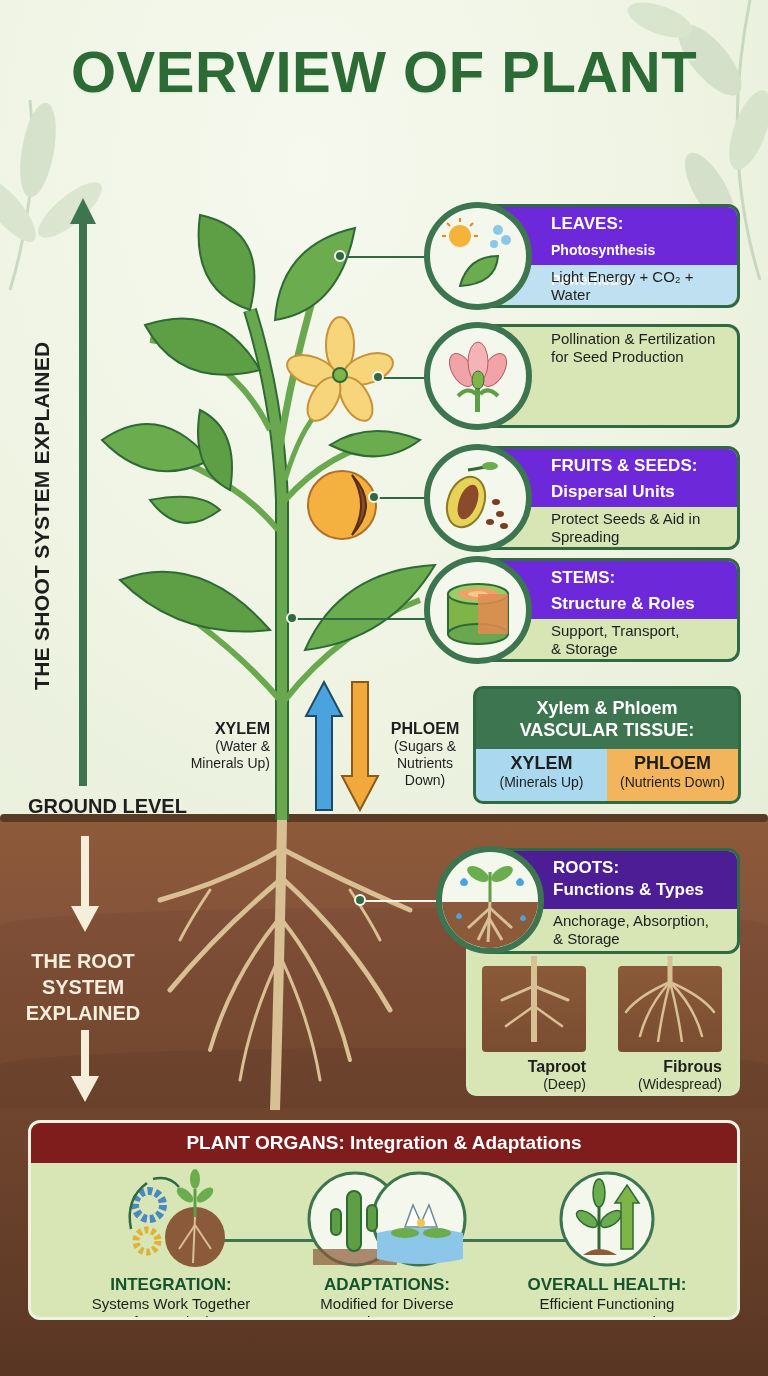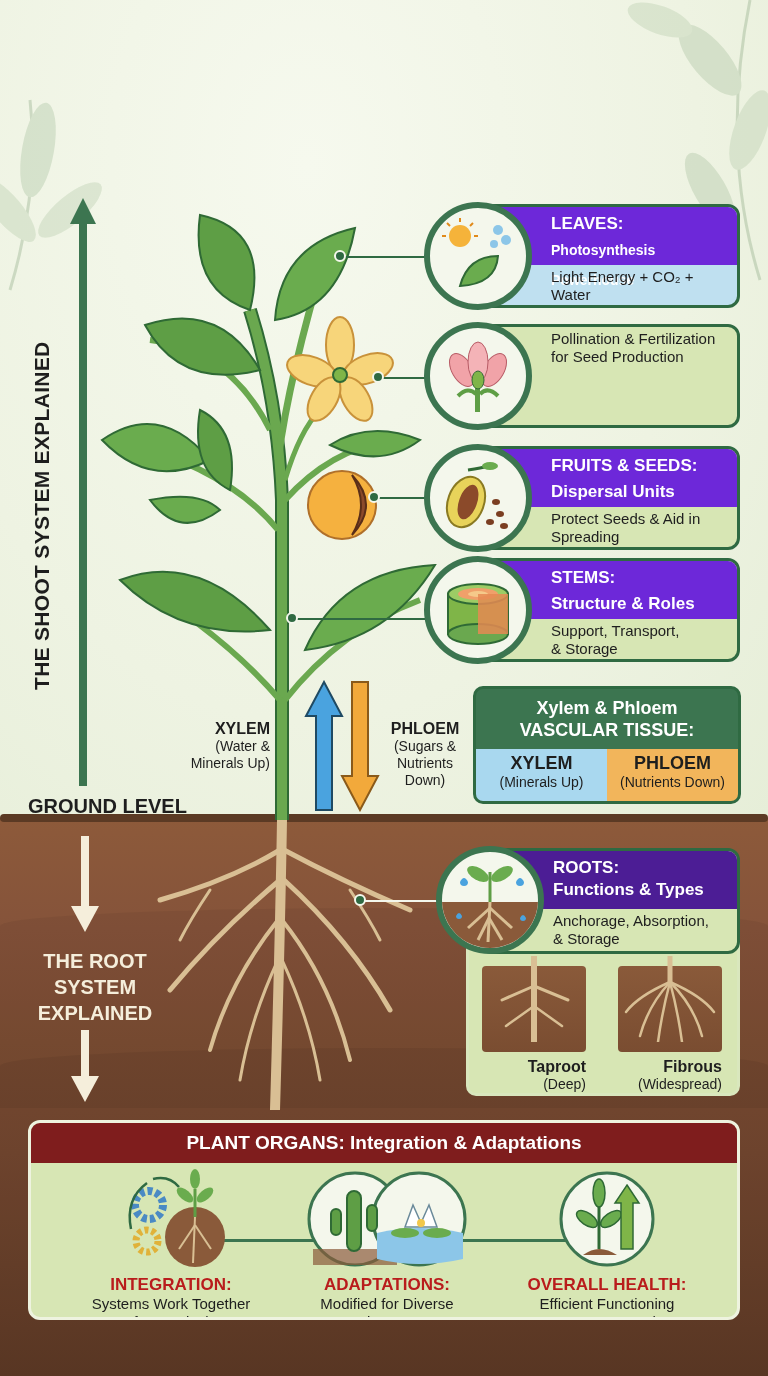--- a/index.html
+++ b/index.html
@@ -22,21 +22,21 @@
     font-family: "Liberation Sans", sans-serif; text-shadow: 0 2px 0 #e8efdc; }
   .title span { display:block; }
 
   .deco-leaf { position:absolute; opacity: 0.35; }
 
   
   .shoot-arrow { position:absolute; left: 78px; top: 200px; width: 10px; height: 585px; }
   .shoot-label { position:absolute; left: 30px; top: 690px; transform-origin: 0 0; transform: rotate(-90deg);
     font-weight: 700; font-size: 21px; color: #1e1e1e; white-space: nowrap; letter-spacing: 0.3px; }
   .ground-label { position:absolute; left: 28px; top: 795px; font-weight:700; font-size: 20px; color:#1e1e1e; }
-  .root-label { position:absolute; left: 30px; top: 948px; width: 130px; text-align:center;
+  .root-label { position:absolute; left: 18px; top: 948px; width: 130px; text-align:center;
     font-weight: 700; font-size: 20px; line-height: 26px; color: #f5eedb; }
 
   .xylem-label { position:absolute; left: 190px; top: 720px; width: 80px; text-align:right; color:#1e1e1e; }
   .phloem-label { position:absolute; left: 385px; top: 720px; width: 80px; text-align:center; color:#1e1e1e; }
   .side-head { font-weight:700; font-size: 16px; }
   .side-sub { font-size: 14px; line-height: 17px; }
 
   
   .card { position: absolute; left: 424px; width: 316px; height: 104px; }
   .card .body { position:absolute; left: 44px; top: 0; right: 0; bottom: 0; border-radius: 12px;
@@ -80,21 +80,21 @@
   .root-type .rt { font-weight: 700; font-size: 16px; margin-top: 6px; color:#1e1e1e; }
   .root-type .rs { font-size: 14px; color:#1e1e1e; }
 
   
   .bottom { position:absolute; left: 28px; top: 1120px; width: 712px; height: 200px; border-radius: 12px;
     border: 3px solid #eef3df; background:#d7e6b4; overflow:hidden; }
   .bottom .bhead { background:#7f1d1d; color:#fff; font-weight:700; font-size: 19px; text-align:center; height: 40px; line-height: 40px; }
   .bottom .line { position:absolute; left: 140px; top: 116px; width: 440px; height: 3px; background:#3c7550; }
   .bitem { position:absolute; top: 46px; width: 220px; text-align:center; }
   .bitem .icon { width: 108px; height: 100px; margin: 0 auto; position:relative; }
-  .bitem .bt { font-weight:700; font-size: 17px; color:#b91c1c; margin-top: 6px; }
+  .bitem .bt { font-weight:700; font-size: 17px; color:#14532d; margin-top: 6px; }
   .bitem .bs { font-size: 15px; line-height: 18px; color:#1e1e1e; }
 </style>
 </head>
 <body>
 
 <div class="canvas">
   <div class="sky"></div>
 
   <svg class="deco-leaf" style="left:0;top:40px" width="130" height="260" viewBox="0 0 130 260">
     <path d="M10 250 Q40 150 30 60" stroke="#8aa882" stroke-width="3" fill="none"></path>
@@ -110,20 +110,21 @@
     <ellipse cx="60" cy="20" rx="14" ry="34" fill="#b4caa9" transform="rotate(-70 60 20)"></ellipse>
   </svg>
 
   <div class="soil">
     <div class="soil-band" style="top:90px;height:200px;background:rgba(0,0,0,0.05)"></div>
     <div class="soil-band" style="top:230px;height:330px;background:rgba(0,0,0,0.06)"></div>
   </div>
   <div class="ground-line"></div>
 
   <h1 class="title">
+    <span>OVERVIEW OF PLANT</span>
   </h1>
 
   <svg class="shoot-arrow" style="left:68px;top:198px;width:30px;height:590px" viewBox="0 0 30 590">
     <rect x="11" y="22" width="8" height="566" fill="#3c7550"></rect>
     <polygon points="15,0 28,26 2,26" fill="#3c7550"></polygon>
   </svg>
   <div class="shoot-label">THE SHOOT SYSTEM EXPLAINED</div>
   <div class="ground-label">GROUND LEVEL</div>
 
   <svg style="position:absolute;left:70px;top:836px" width="30" height="96" viewBox="0 0 30 96">

